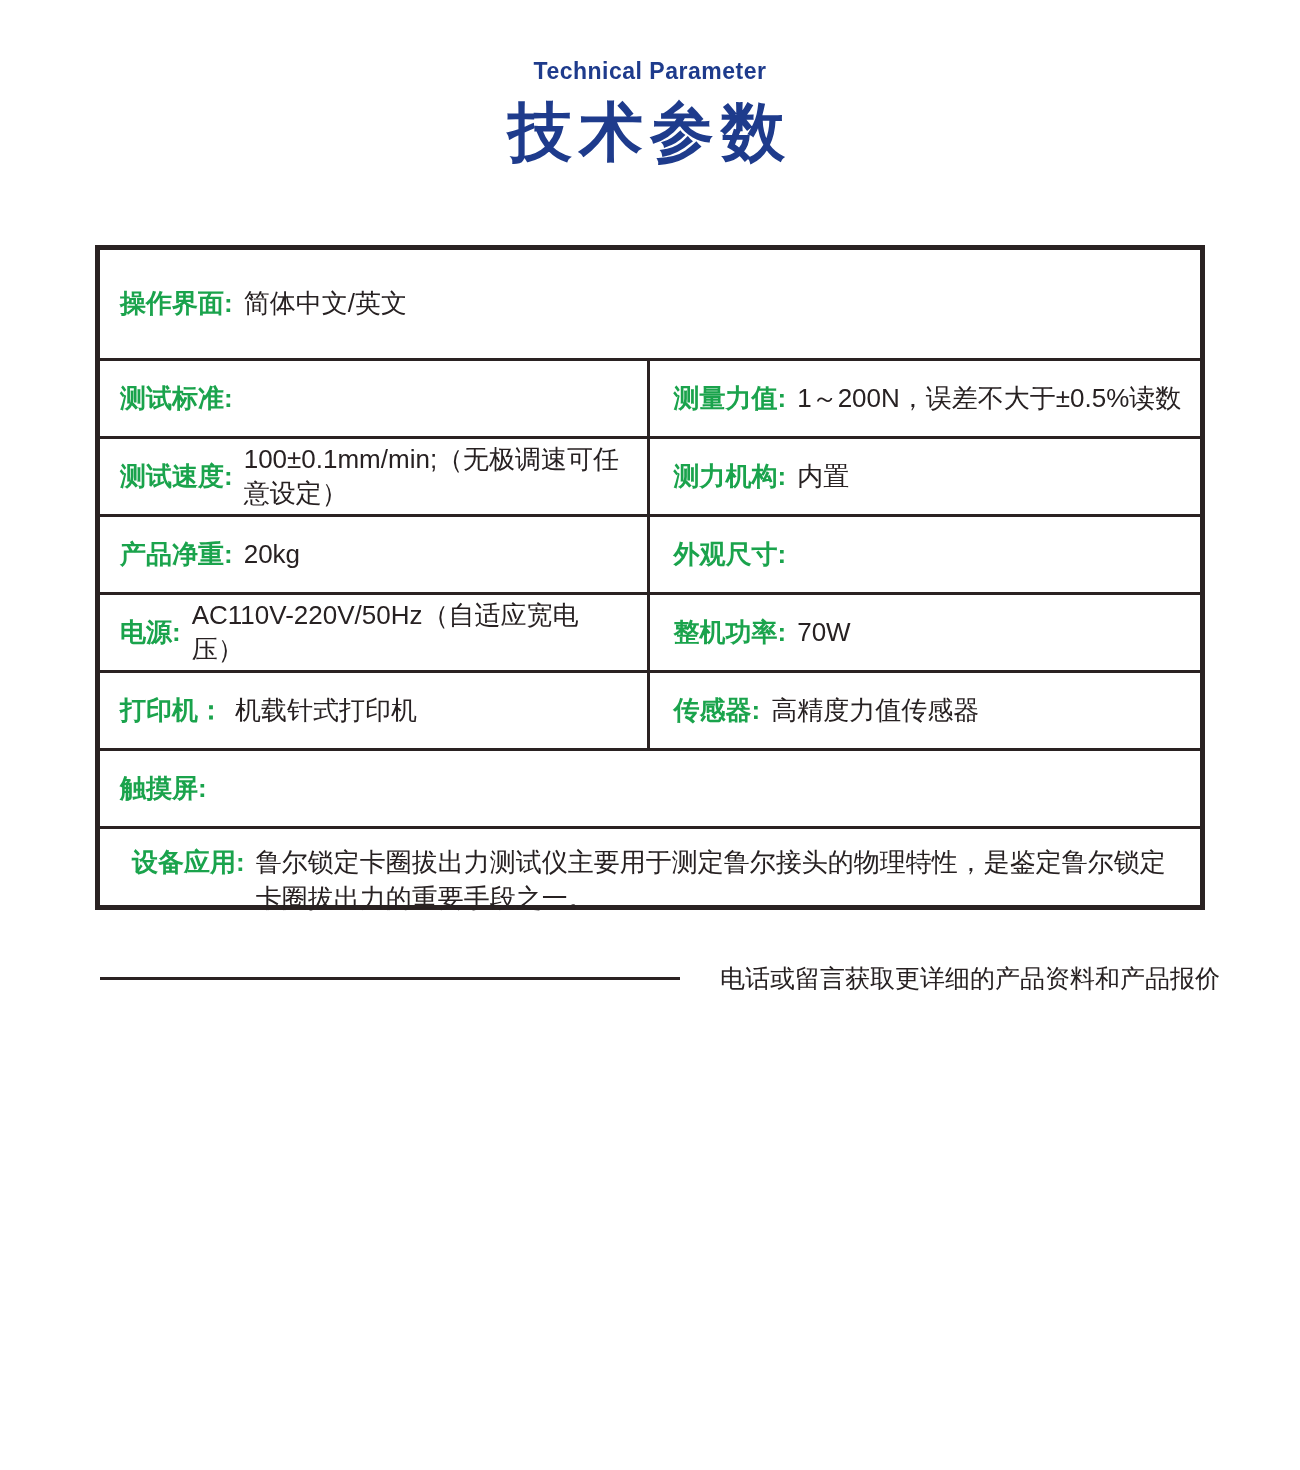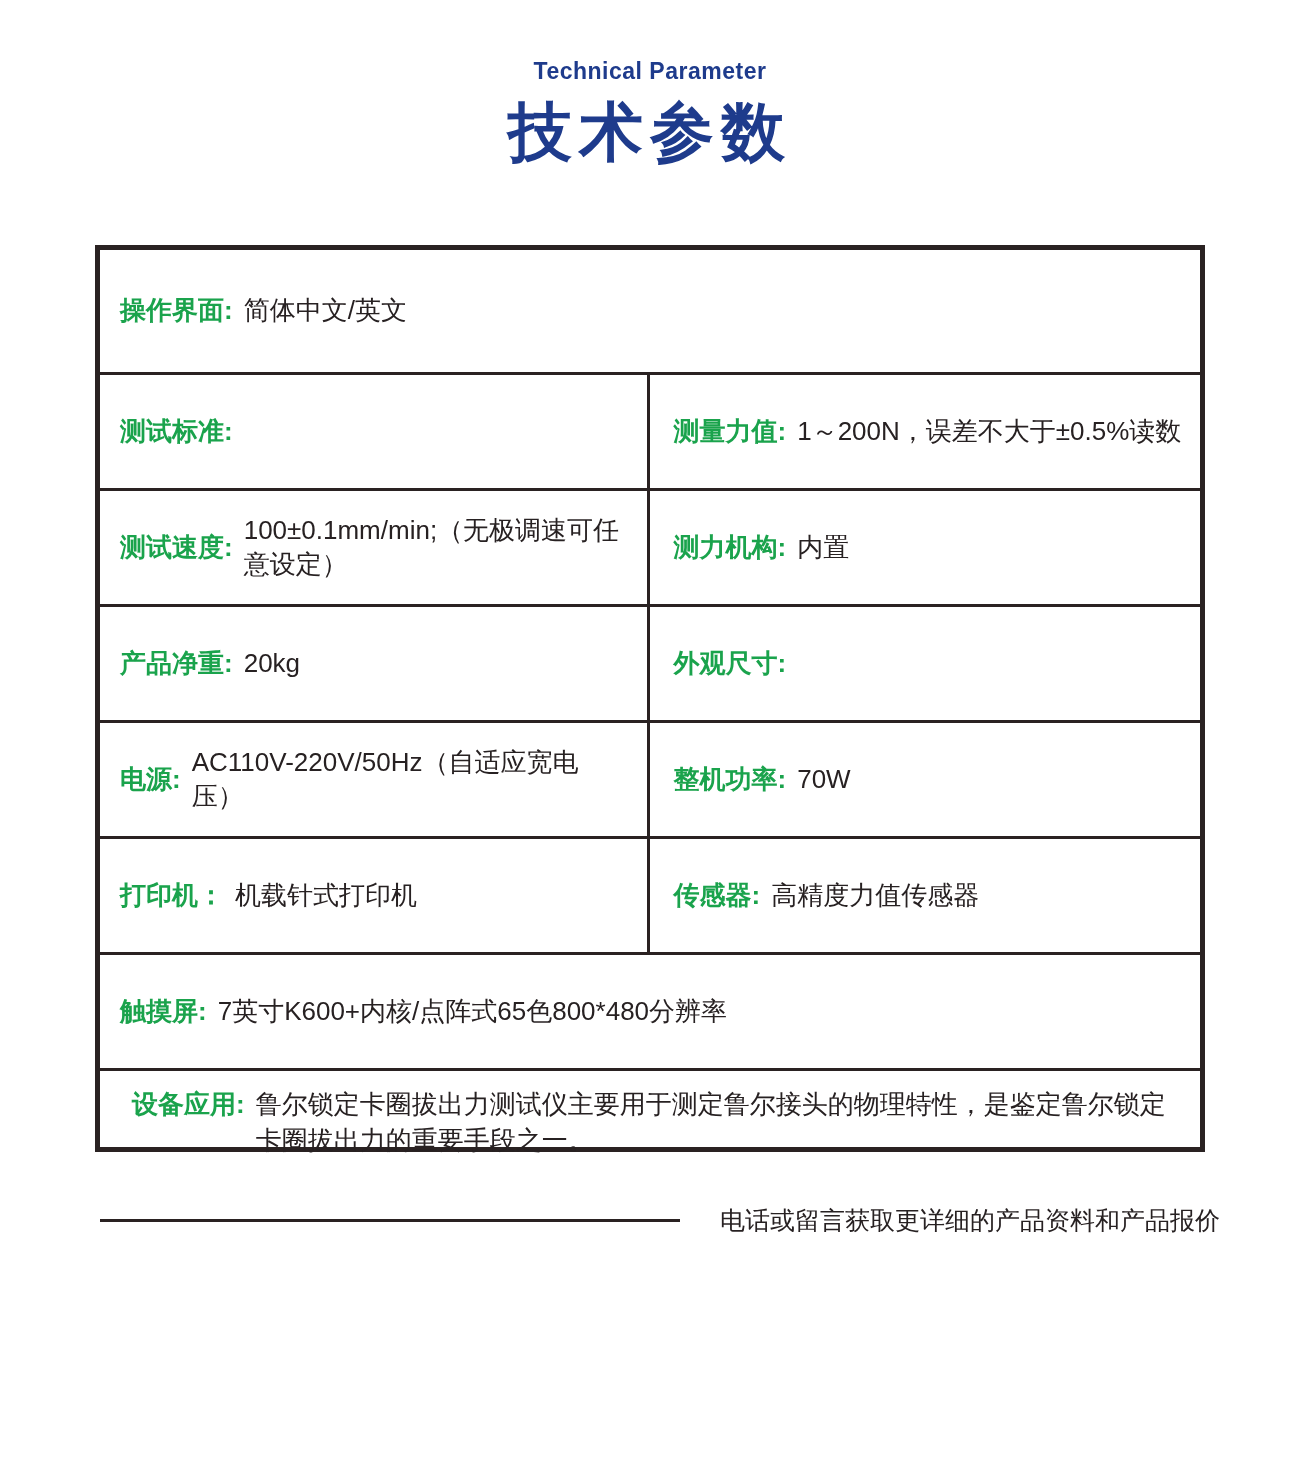--- a/index.html
+++ b/index.html
@@ -31,22 +31,22 @@
   }
 
   
   .spec-table {
     width: 1110px;
     margin: 78px auto 0 auto;
     border: 5px solid #2a2222;
   }
   .row { display: flex; border-top: 3px solid #2a2222; }
   .row:first-child { border-top: none; }
-  .row { height: 116px; }
-  .row.row-tall { height: 122px; }
+  .row { height: 78px; }
+  .row.row-tall { height: 108px; }
   .row.row-wrap { height: 79px; padding-left: 12px; }
   .cell {
     flex: 1 1 0;
     display: flex;
     align-items: center;
     padding: 0 18px 0 20px;
     font-size: 26px;
     line-height: 1.3;
     background: #ffffff;
   }
@@ -151,21 +151,20 @@
     </div>
     <div class="cell right">
       <span class="lbl">传感器:</span>
       <span class="val">高精度力值传感器</span>
     </div>
   </div>
 
   <div class="row full">
     <div class="cell">
       <span class="lbl">触摸屏:</span>
-      <span class="val">7英寸K600+内核/点阵式65色800*480分辨率</span>
     </div>
   </div>
 
   <div class="row full row-wrap">
     <div class="cell">
       <span class="lbl">设备应用:</span>
       <span class="val">鲁尔锁定卡圈拔出力测试仪主要用于测定鲁尔接头的物理特性，是鉴定鲁尔锁定卡圈拔出力的重要手段之一。</span>
     </div>
   </div>
 

